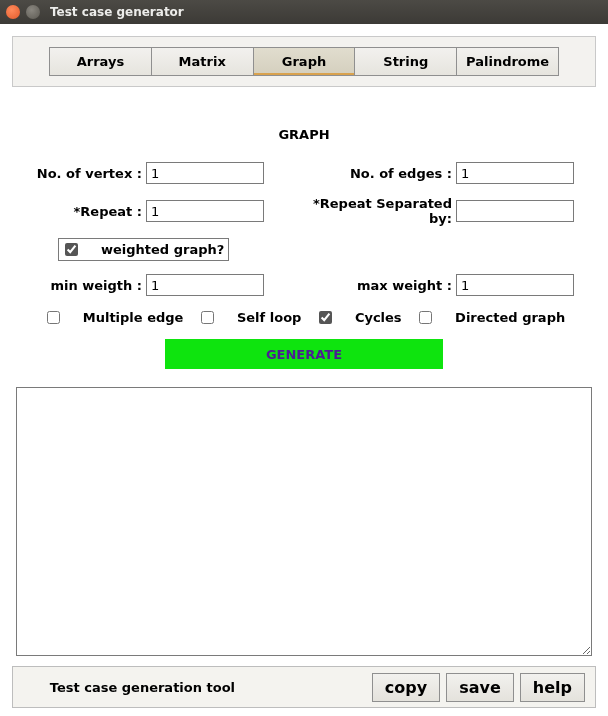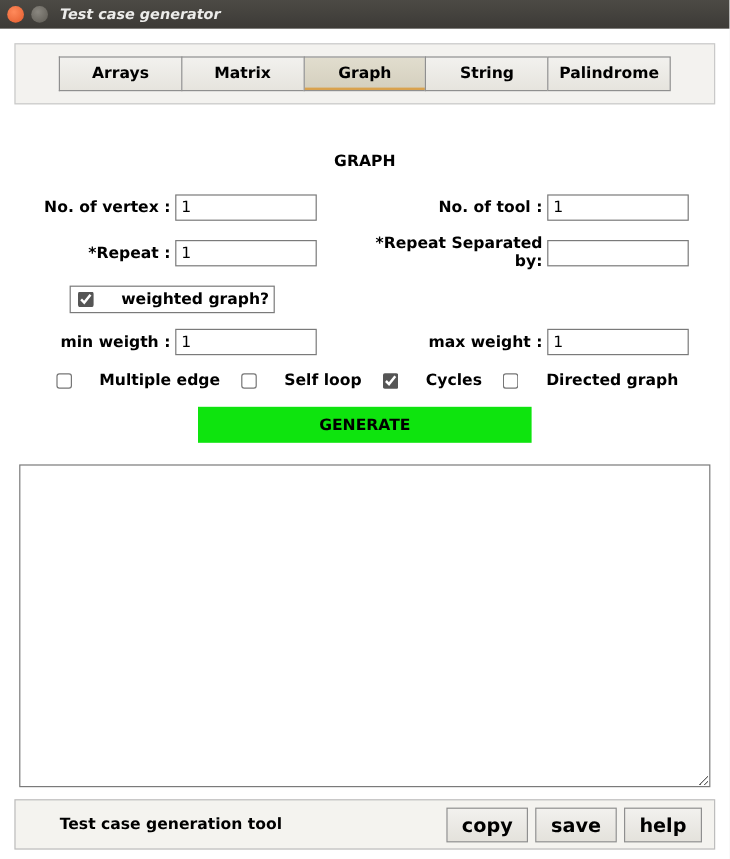--- a/index.html
+++ b/index.html
@@ -1,17 +1,17 @@
 <!DOCTYPE html>
 <html><head>
   <meta charset="utf-8">
   <style>
     * { box-sizing: border-box; font-family: "DejaVu Sans", "Segoe UI", Tahoma, sans-serif; }
     body { margin: 0; background: #f0f0f0; width: 608px; height: 716px; overflow: hidden; }
-    .titlebar { height: 24px; background: linear-gradient(#4c4a45, #3c3a36); display: flex; align-items: center; padding: 0 6px; gap: 6px; font-style: italic; }
+    .titlebar { height: 24px; background: linear-gradient(#4c4a45, #3c3a36); display: flex; align-items: center; padding: 0 6px; gap: 6px; }
     .win-btn { width: 14px; height: 14px; border-radius: 50%; display: inline-block; }
     .close-btn { background: radial-gradient(circle at 40% 35%, #ff8a5b, #e35b2c); }
     .min-btn { background: radial-gradient(circle at 40% 35%, #8a8780, #5c5952); }
     .title-text { color: #ececea; font-weight: bold; font-size: 12px; margin-left: 4px; }
     .shell { padding: 12px 12px 8px 12px; background: #ffffff; height: calc(716px - 24px); display: flex; flex-direction: column; }
     .tabs-outer { border: 1px solid #c9c9c9; background: #f3f2ef; padding: 10px 36px; }
     .tabs { display: flex; }
     .tab { flex: 1; text-align: center; font-size: 13px; font-weight: bold; padding: 6px 0; border: 1px solid #8f8f8f; border-right: none; background: linear-gradient(#f2f1ee,#e6e4de); position: relative; cursor: pointer; }
     .tab:last-child { border-right: 1px solid #8f8f8f; }
     .tab.active { background: linear-gradient(#e1ddce,#d4cfbe); }
@@ -23,21 +23,21 @@
     .left { width: 50%; justify-content: flex-start; }
     .right { width: 50%; justify-content: flex-end; }
     .lbl { font-size: 13px; font-weight: bold; text-align: right; }
     .lbl.l1 { width: 112px; padding-right: 4px;}
     .lbl.l2 { padding-right: 4px; }
     input[type=text].fld { width: 118px; height: 22px; border:1px solid #7a7a7a; padding:0 4px; font-size: 13px; background:#fff; }
     .chkwrap { display:flex; align-items:center; gap:20px; font-size:13px; font-weight:bold; }
     .chkwrap.boxed { border:1px solid #7a7a7a; padding:1px 4px 1px 2px; background:#fff; }
     input[type=checkbox]{ width:13px; height:13px; accent-color:#555; }
     .rowB { display:flex; justify-content: space-around; align-items:flex-start; padding:0 2px; margin-top:4px; margin-bottom:12px; }
-    .gen-btn { display:block; margin: 0 auto; width: 278px; height: 30px; border:none; background:#0ee40e; color:#000000; font-weight:bold; font-size:13px; cursor:pointer; }
+    .gen-btn { display:block; margin: 0 auto; width: 278px; height: 30px; border:none; background:#0ee40e; color:#4c1d95; font-weight:bold; font-size:13px; cursor:pointer; }
     .output { flex:1; margin: 8px 4px 10px 4px; border:1px solid #7a7a7a; background:#fff; }
     .footer { border:1px solid #bdbdbd; background:#f4f3ef; height:42px; display:flex; align-items:center; padding:0 10px; justify-content:space-between; }
     .footer-text { font-weight:bold; font-size:13px; flex:1; text-align:center; margin-left: -110px;}
     .footer-btns { display:flex; gap:6px; }
     .fbtn { padding:4px 12px; border:1px solid #8f8f8f; background:linear-gradient(#f2f1ee,#e4e2dc); font-weight:bold; font-size:16px; cursor:pointer; }
   </style>
 </head>
 <body>
 
 <div class="titlebar">
@@ -60,21 +60,21 @@
 
   <div class="form-area">
     <div class="section-title">GRAPH</div>
 
     <div class="row">
       <div class="col left">
         <span class="lbl l1">No. of vertex :</span>
         <input type="text" class="fld" value="1" style="">
       </div>
       <div class="col right">
-        <span class="lbl l2">No. of tool :</span>
+        <span class="lbl l2">No. of edges :</span>
         <input type="text" class="fld" value="1" style="">
       </div>
     </div>
 
     <div class="row">
       <div class="col left">
         <span class="lbl l1">*Repeat :</span>
         <input type="text" class="fld" value="1" style="">
       </div>
       <div class="col right">

